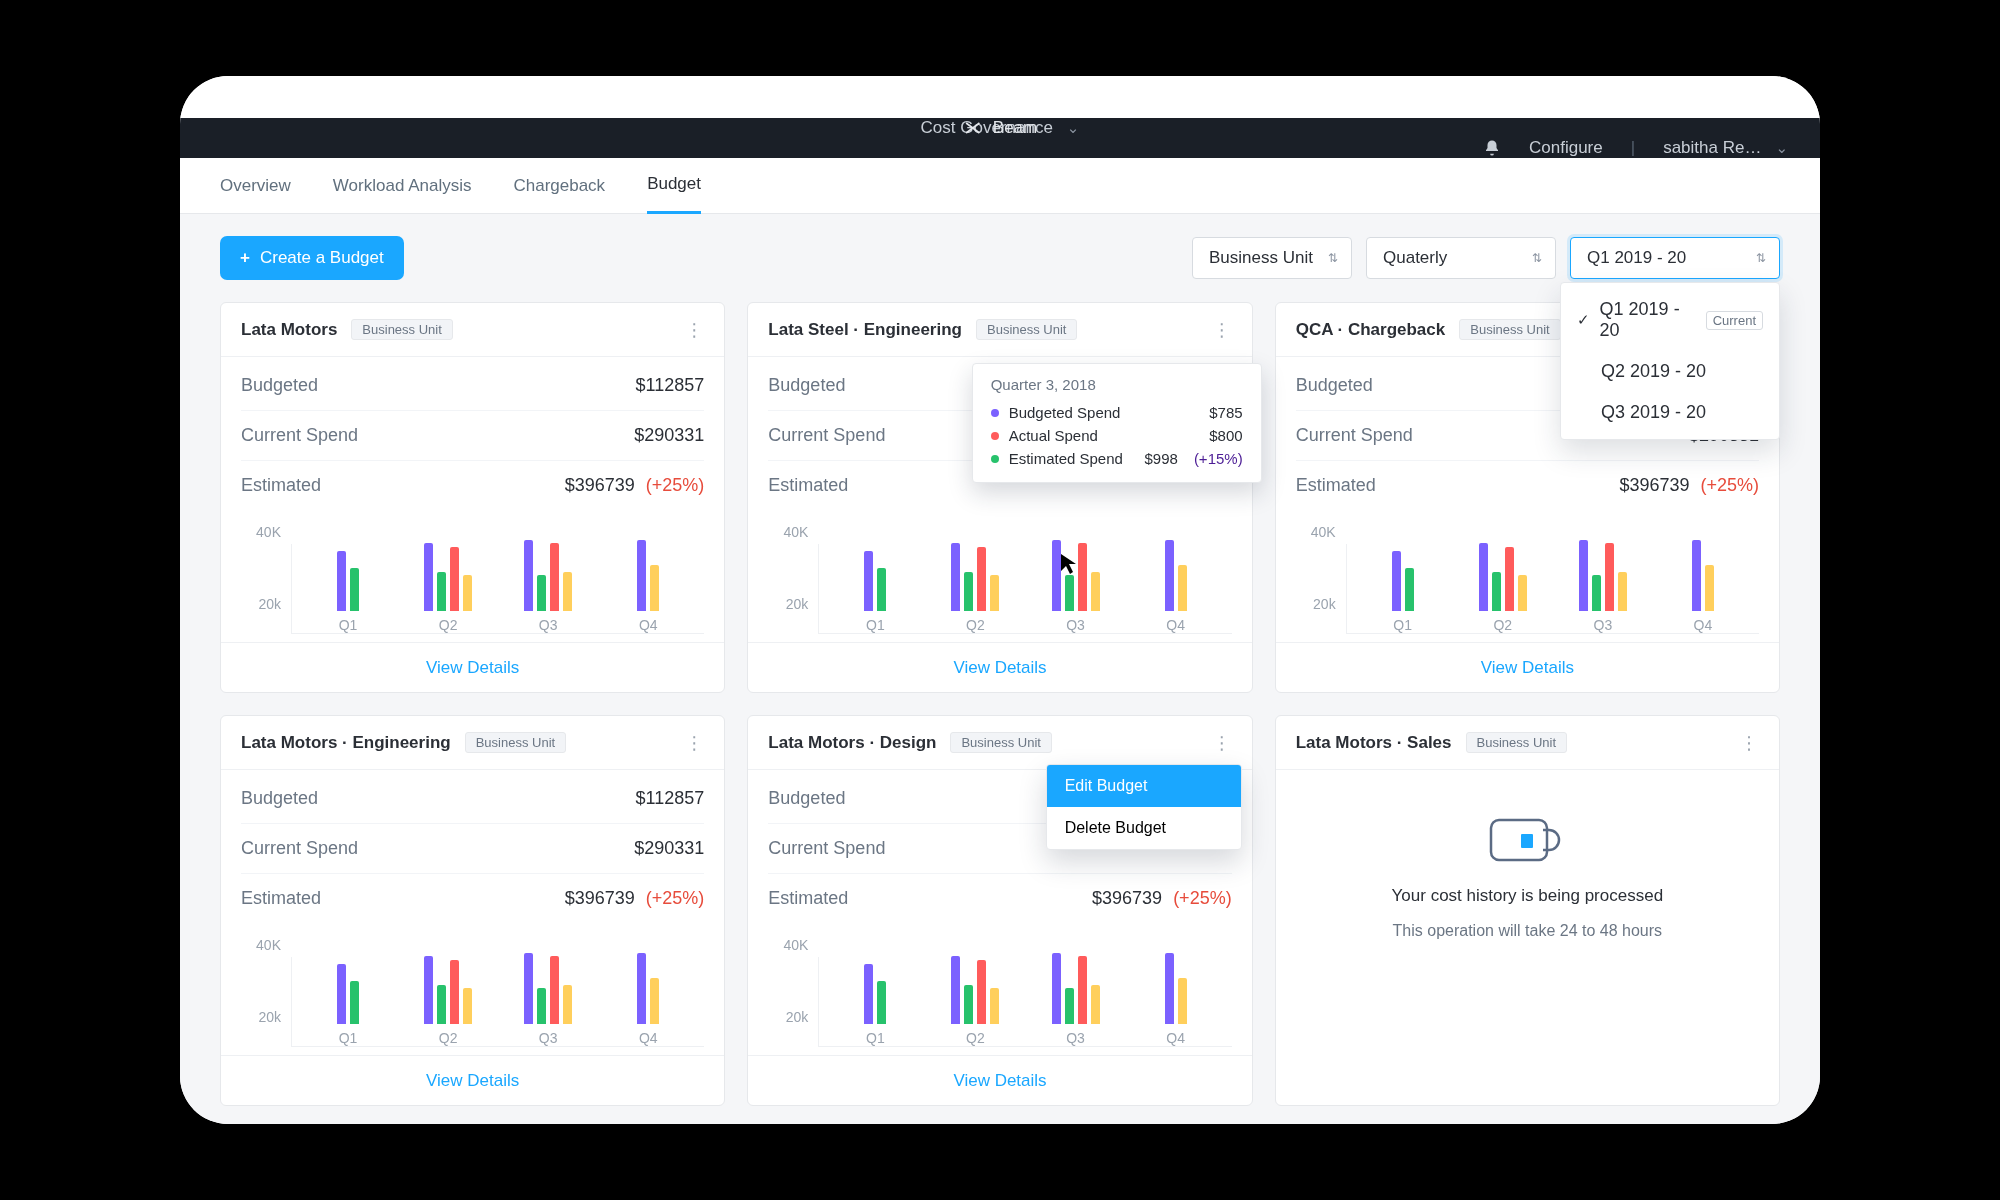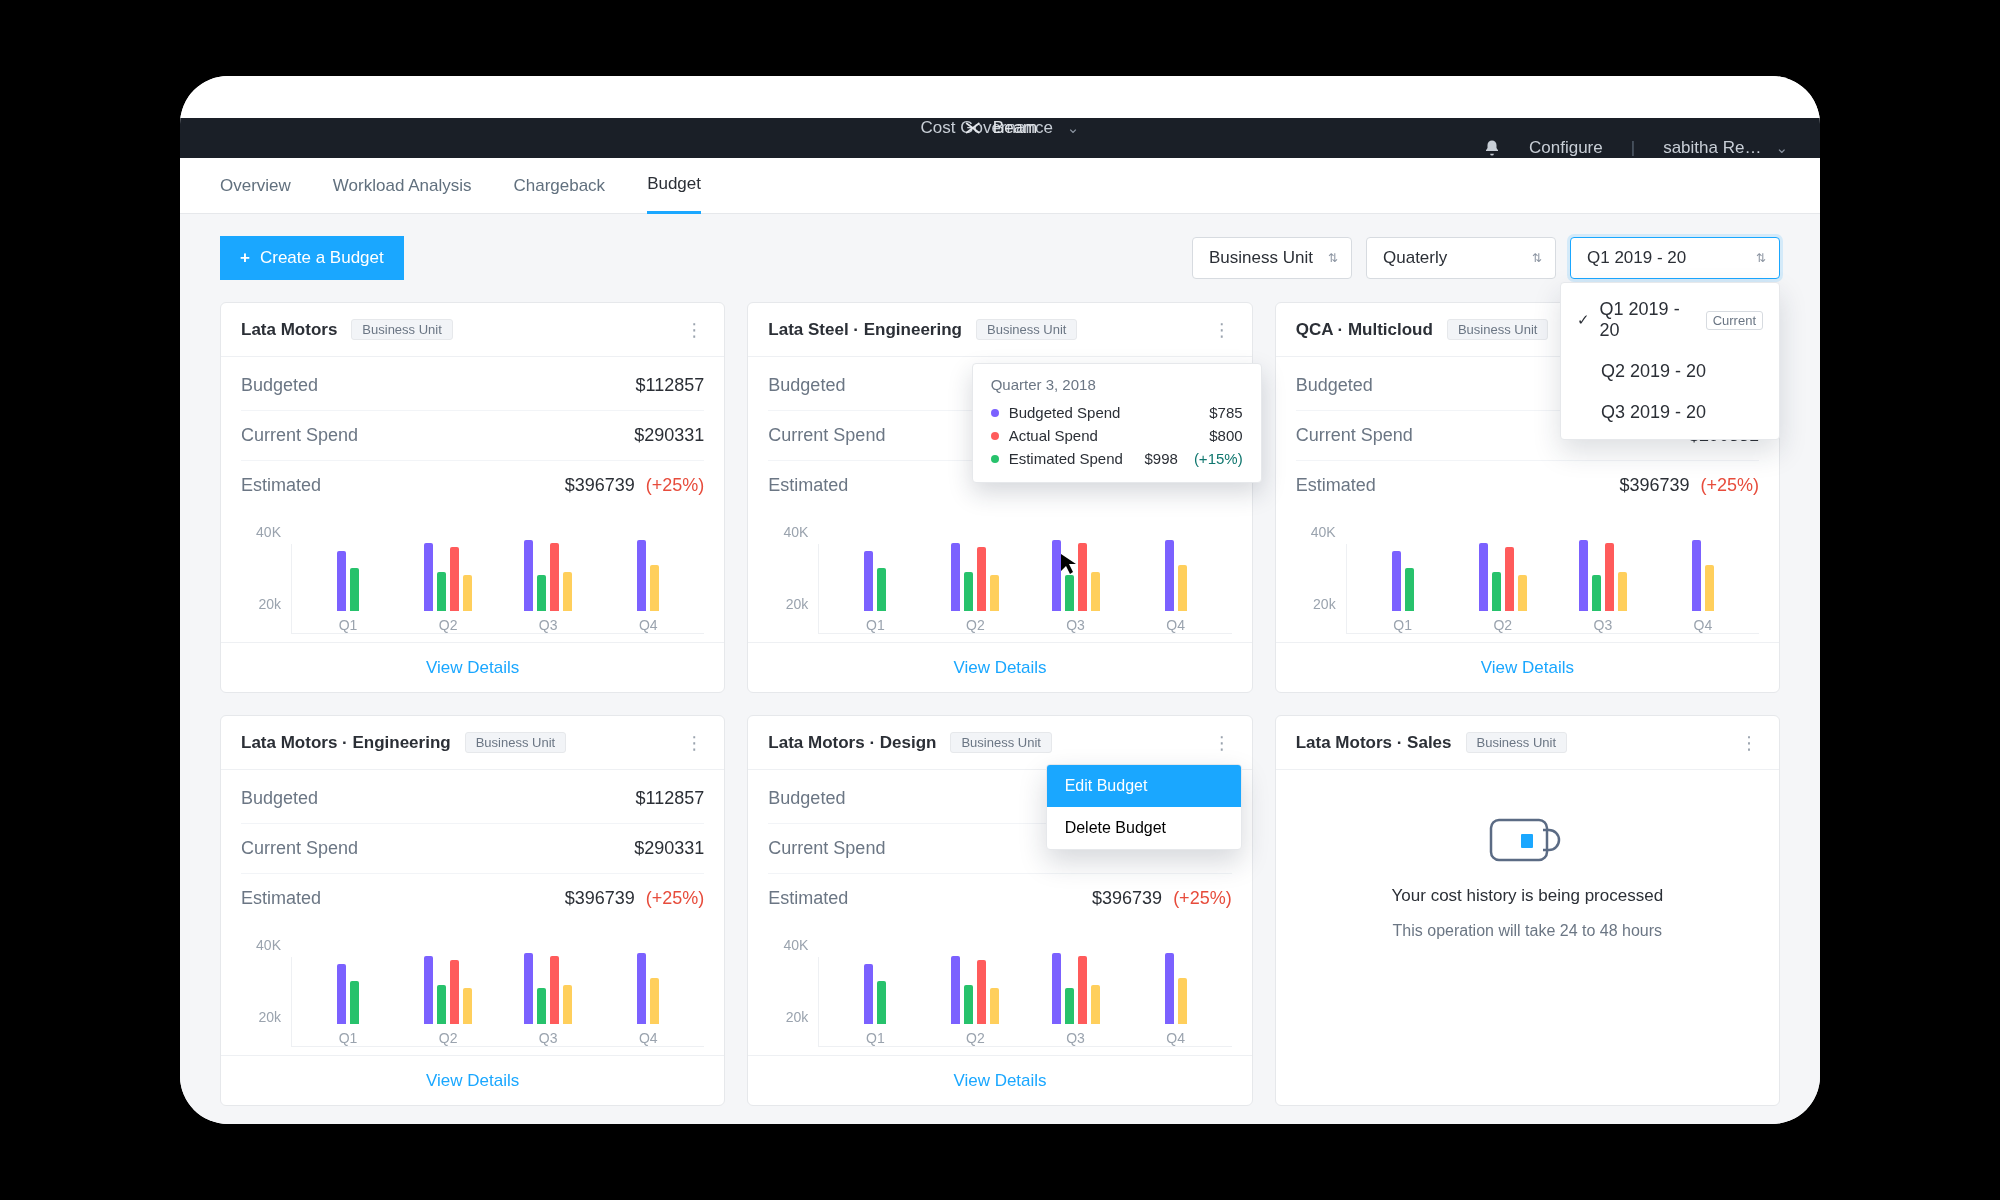--- a/index.html
+++ b/index.html
@@ -50,21 +50,21 @@
   }
   .subnav .tab { color:#61707e; cursor:pointer; font-size:17px; padding:17px 0; }
   .subnav .tab.active { color:#2b2f36; border-bottom:3px solid #1aa7ff; }
 
   
   .toolbar {
     display:flex; align-items:center; padding: 22px 40px 0 40px;
     gap: 14px; position:relative;
   }
   .btn-primary {
-    background:#1aa7ff; color:#fff; border:none; border-radius:0;
+    background:#1aa7ff; color:#fff; border:none; border-radius:7px;
     padding:12px 20px; font-size:17px; cursor:pointer;
     display:flex; align-items:center; gap:10px;
   }
   .btn-primary::before{ content:"+"; font-weight:600; }
   .spacer { flex:1; }
   .select-box {
     background:#fff; border:1px solid #d7dbe0; border-radius:4px;
     padding:10px 16px; display:flex; align-items:center; justify-content:space-between;
     gap:12px; cursor:pointer; min-width:160px; font-size:17px; color:#2b2f36;
   }
@@ -123,21 +123,21 @@
   .tooltip{
     position:absolute; background:#fff; border:1px solid #e6e8eb; border-radius:4px;
     box-shadow:0 10px 24px rgba(30,40,60,.18); padding:12px 18px; width:290px;
     font-size:15px; z-index:30;
   }
   .tooltip .tt-title{ color:#6b7684; margin-bottom:8px;}
   .tt-row{ display:flex; align-items:center; gap:10px; padding:3px 0;}
   .dot{ width:8px;height:8px;border-radius:50%;}
   .tt-row .name{ color:#2b2f36; flex:1;}
   .tt-row .val{ color:#2b2f36;}
-  .tt-row .delta{ color:#0f766e; margin-left:6px;}
+  .tt-row .delta{ color:#4c1d95; margin-left:6px;}
 
   
   .ctx-menu{
     position:absolute; width:196px; background:#fff; border:1px solid #e6e8eb;
     border-radius:4px; box-shadow:0 12px 28px rgba(30,40,60,.18); z-index:35; overflow:hidden;
   }
   .ctx-menu .mi{ padding:12px 18px; cursor:pointer; font-size:16px;}
   .ctx-menu .mi.active{ background:#1aa7ff; color:#fff;}
 
   
@@ -368,21 +368,21 @@
               <span class="val">$998</span>
               <span class="delta"> (+15%)</span>
             </div>
           </div>
           <div style="position: absolute; left: 62%; bottom: 112px;"><svg width="18" height="22" viewBox="0 0 18 22">
               <path d="M1 1 L1 18 L6 13 L10 21 L13 19 L9 11 L16 11 Z" fill="#000"></path>
             </svg></div>
         </div>
         <div class="card">
           <div class="card-header">
-            <span class="card-title">QCA · Multicloud</span>
+            <span class="card-title">QCA · Chargeback</span>
             <span class="tag">Business Unit</span>
             <span class="kebab">⋮</span>
           </div>
           <div class="metrics">
             <div class="metric-row">
               <span class="metric-label">Budgeted</span>
               <span class="metric-val"></span>
             </div>
             <div class="metric-row">
               <span class="metric-label">Current Spend</span>

